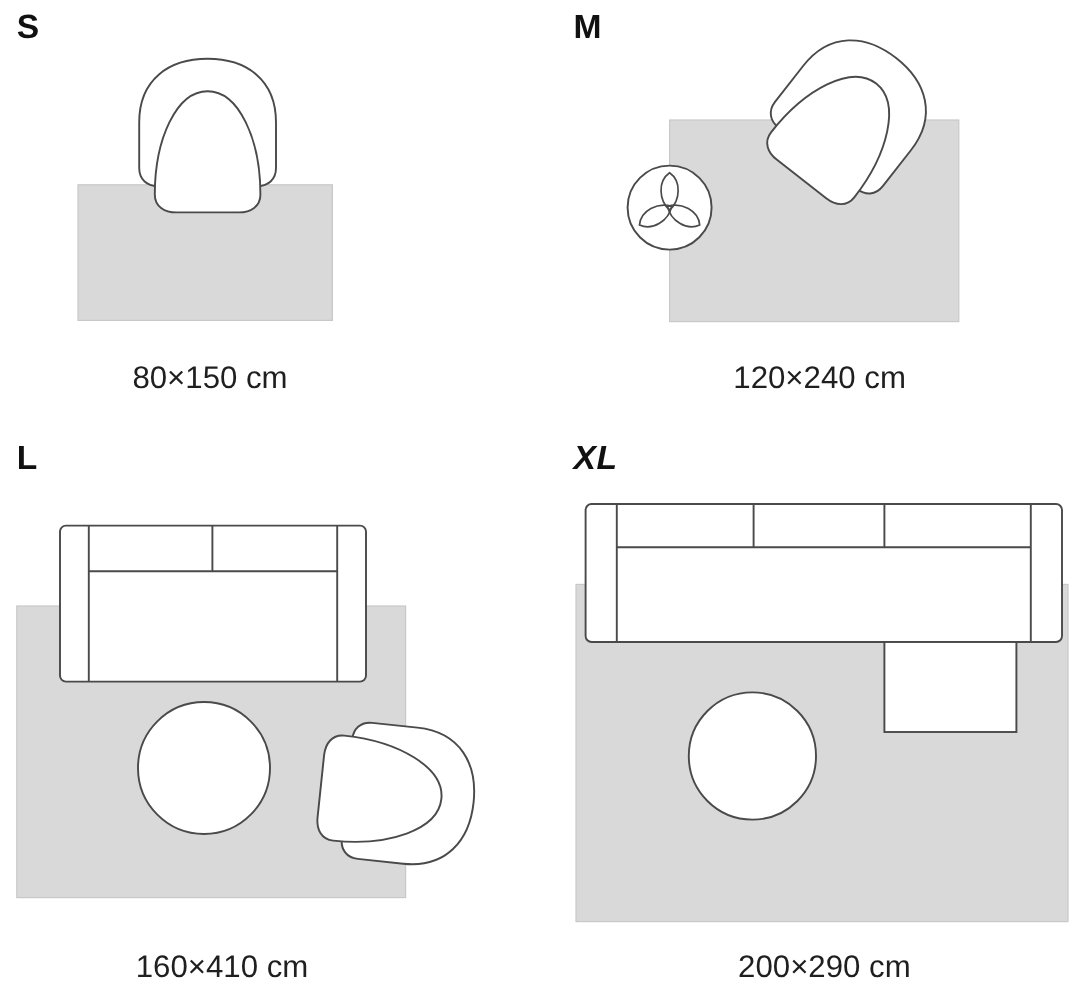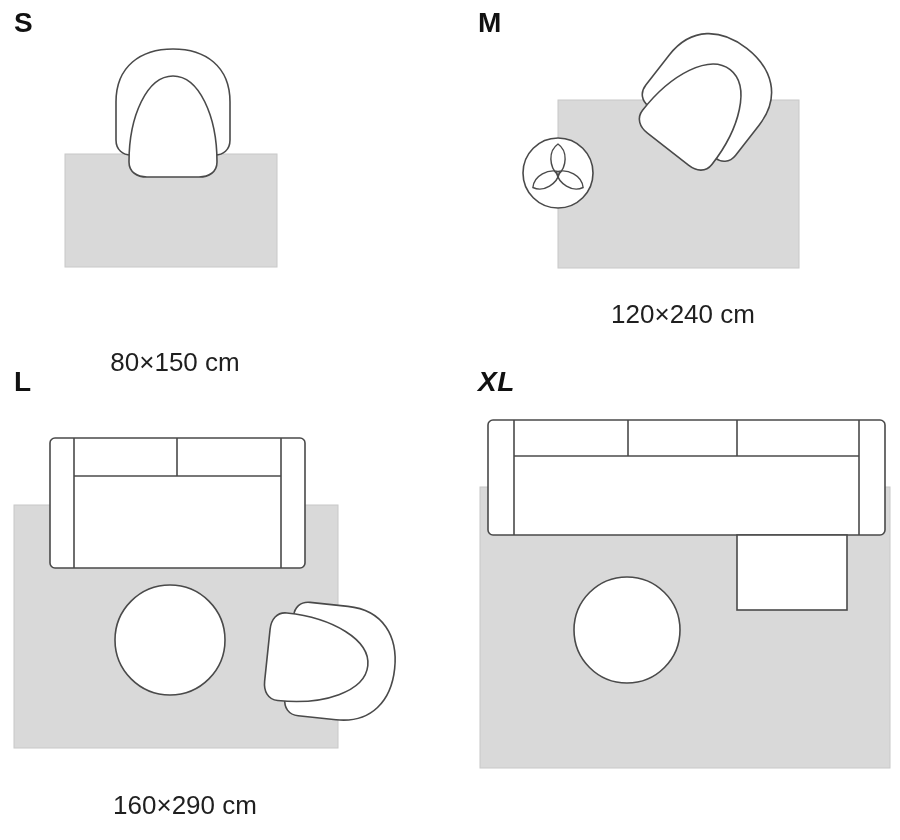--- a/index.html
+++ b/index.html
@@ -37,21 +37,21 @@
   .cell-s  .size-letter { left: 14px; top: 8px; }
   .cell-m  .size-letter { left: 28px; top: 8px; }
   .cell-l  .size-letter { left: 14px; top: 12px; }
   .cell-xl .size-letter { left: 28px; top: 12px; font-style: italic; }
 
   .cell-s  .figure { left: 63px; top: 44px; }
   .cell-m  .figure { left: 60px; top: 20px; }
   .cell-l  .figure { left: 10px; top: 80px; }
   .cell-xl .figure { left: 28px; top: 63px; }
 
-  .cell-s  .caption { left: 40px;  top: 300px; width: 270px; margin-top: 48px; }
+  .cell-s  .caption { left: 40px;  top: 300px; width: 270px; }
   .cell-m  .caption { left: 108px; top: 300px; width: 250px; }
   .cell-l  .caption { left: 60px;  top: 436px; width: 250px; }
   .cell-xl .caption { left: 112px; top: 436px; width: 250px; }
 
   .rug { fill: #d9d9d9; stroke: #c8c8c8; stroke-width: 1; }
   .furn { fill: #ffffff; stroke: #4a4a4a; stroke-width: 1.6; }
   .furn line { stroke: #4a4a4a; stroke-width: 1.6; }
 </style>
 </head>
 <body>
@@ -101,33 +101,34 @@
       <g class="furn">
         <rect x="40" y="3" width="255" height="130" rx="5"></rect>
         <line x1="64" y1="3" x2="64" y2="133"></line>
         <line x1="271" y1="3" x2="271" y2="133"></line>
         <line x1="64" y1="41" x2="271" y2="41"></line>
         <line x1="167" y1="3" x2="167" y2="41"></line>
       </g>
       <circle class="furn" cx="160" cy="205" r="55"></circle>
       <use href="#chair-shape" transform="translate(322,227) rotate(96)"></use>
     </svg>
-    <div class="caption">160×290 cm</div>
+    <div class="caption">160×410 cm</div>
   </div>
 
   <div class="cell cell-xl">
     <div class="size-letter">XL</div>
     <svg class="figure" width="414" height="352" viewBox="0 0 414 352">
       <rect class="rug" x="2" y="69" width="410" height="281"></rect>
       <g class="furn">
         <rect x="10" y="2" width="397" height="115" rx="5"></rect>
         <rect x="259" y="117" width="110" height="75"></rect>
         <line x1="36" y1="2" x2="36" y2="117"></line>
         <line x1="381" y1="2" x2="381" y2="117"></line>
         <line x1="36" y1="38" x2="381" y2="38"></line>
         <line x1="150" y1="2" x2="150" y2="38"></line>
         <line x1="259" y1="2" x2="259" y2="38"></line>
       </g>
       <circle class="furn" cx="149" cy="212" r="53"></circle>
     </svg>
+    <div class="caption">200×290 cm</div>
   </div>
 
 </div>
 
 </body></html>

